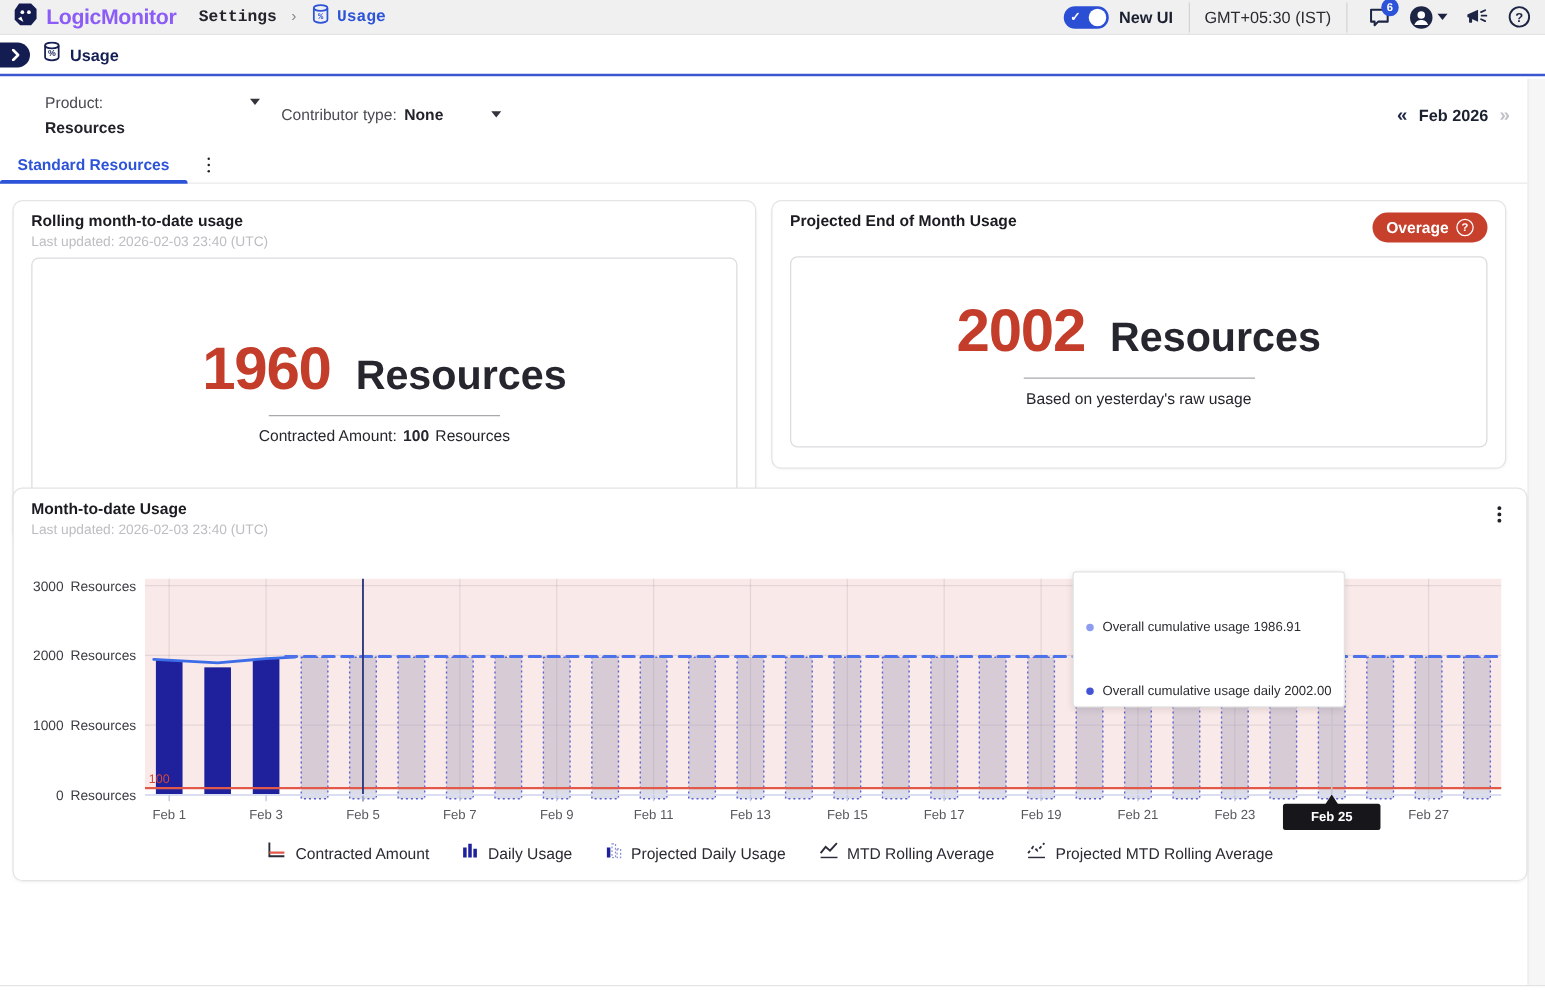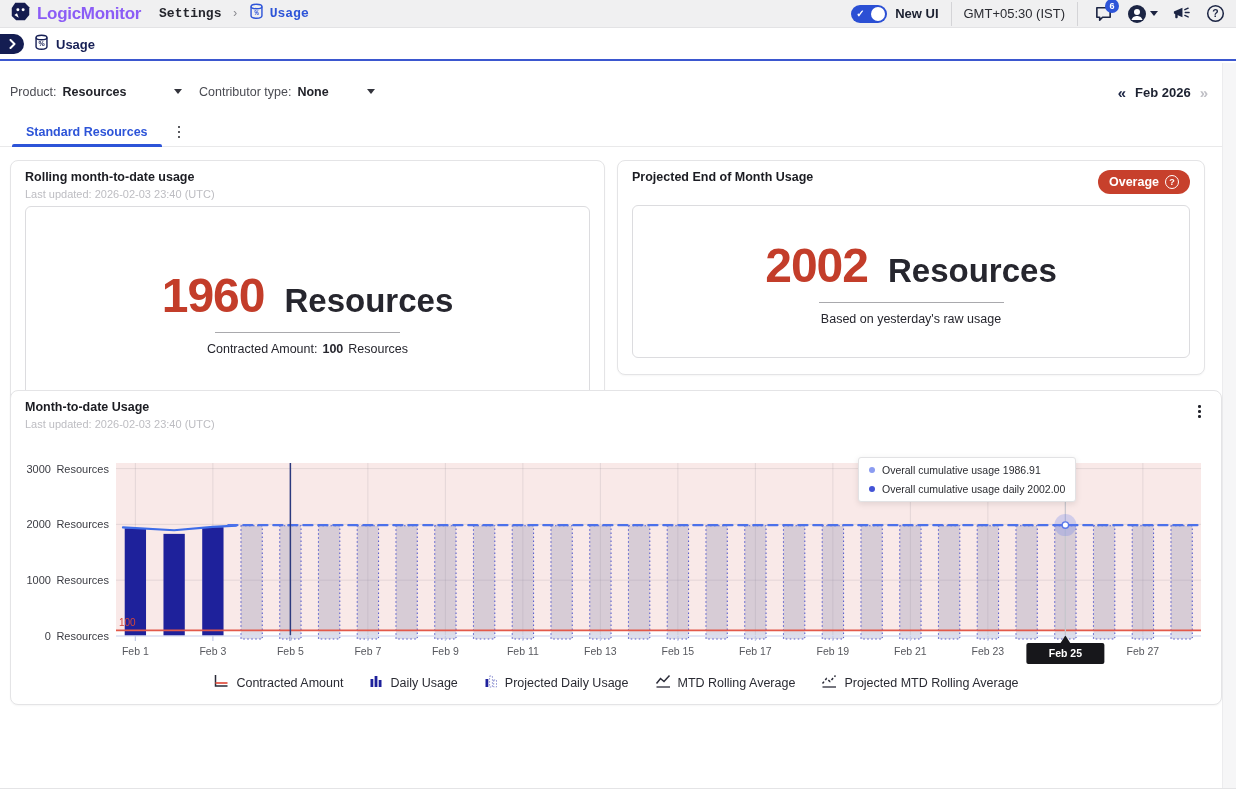--- a/index.html
+++ b/index.html
@@ -41,31 +41,31 @@
   
   .scroll-track { position:absolute; right:0; top:63px; width:14px; height:725px; background:#f6f6f7; border-left:1px solid #ececee; }
 
   
   .filter-row { position:absolute; left:0; top:78px; width:1222px; height:28px; display:flex; align-items:center; }
   .dd { position:relative; display:flex; align-items:baseline; gap:6px; cursor:pointer; }
   .dd-label { font-size:12.5px; color:#4a4b52; }
   .dd-value { font-size:12.5px; font-weight:700; color:#22232a; }
   .dd-caret { position:absolute; right:0; top:4px; width:0; height:0;
     border-left:4.5px solid transparent; border-right:4.5px solid transparent; border-top:5px solid #33343c; }
-  .dd-product { margin-left:10px; width:172px; }
+  .dd-product { margin-left:36px; width:172px;flex-direction:column; }
   .dd-contrib { margin-left:17px; width:176px; }
   .period-nav { margin-left:auto; margin-right:14px; display:flex; align-items:center; gap:9px; }
   .chev-btn { font-size:15px; font-weight:700; cursor:pointer; line-height:1; }
   .chev-prev { color:#1c2544; }
   .chev-next { color:#c0c0c6; }
   .period-label { font-size:13px; font-weight:600; color:#1c2130; }
 
   
   .tabs-row { position:absolute; left:0; top:118px; width:1222px; height:29px; border-bottom:1px solid #e9e9ea;
-    display:flex; align-items:stretch; padding-left:12px; }
+    display:flex; align-items:stretch; padding-left:0; }
   .tab { position:relative; display:flex; align-items:center; padding:0 14px; cursor:pointer; }
   .tab-label { font-size:12.5px; font-weight:700; color:#2d54d8; }
   .tab-underline { position:absolute; left:0; right:0; bottom:-1px; height:3px; background:#2d54d8; border-radius:2px 2px 0 0; }
   .kebab-tab { display:flex; flex-direction:column; align-items:center; justify-content:center; gap:2.5px; padding:0 16px; cursor:pointer; }
   .kebab-dot { width:2.6px; height:2.6px; border-radius:50%; background:#22232a; }
 
   
   .card { position:absolute; background:#fff; border:1px solid #e4e4e6; border-radius:8px;
     box-shadow:0 1px 2px rgba(0,0,0,0.04); }
   .card-rolling  { left:10px;  top:160px; width:595px; height:274px; }
@@ -87,21 +87,21 @@
   .overage-text { font-size:12.5px; font-weight:700; }
   .overage-q { width:14px; height:14px; border:1.4px solid #fff; border-radius:50%;
     display:flex; align-items:center; justify-content:center; font-size:9px; font-weight:700; }
 
   
   .card-chart { left:10px; top:390px; width:1212px; height:315px; }
   .chart-kebab { position:absolute; right:16px; top:10px; display:flex; flex-direction:column; gap:2.5px; align-items:center; cursor:pointer; padding:4px; }
   #usage-chart { position:absolute; left:0; top:58px; width:1212px; height:224px; }
   .chart-tooltip { position:absolute; left:847px; top:66px; background:#fff; border:1px solid #e2e2e4; border-radius:3px;
     box-shadow:0 2px 6px rgba(0,0,0,0.10); padding:6px 10px; display:flex; flex-direction:column; gap:7px; z-index:5; }
-  .tt-row { display:flex; align-items:center; gap:7px; white-space:nowrap; }
+  .tt-row { display:flex; align-items:center; gap:7px; white-space:nowrap;margin-top:32px; }
   .tt-dot { width:6px; height:6px; border-radius:50%; flex:0 0 auto; }
   .tt-text { font-size:10.5px; color:#2b2c31; }
 
   
   .legend-row { position:absolute; left:0; bottom:12px; width:100%; display:flex; justify-content:center; align-items:center; gap:26px; }
   .legend-item { display:flex; align-items:center; gap:7px; cursor:pointer;text-align:right; }
   .legend-label { font-size:12.5px; color:#2a2b33; }
 
   
   .footer-line { position:absolute; left:0; top:788px; width:1236px; border-top:1px solid #e4e4e6; }

